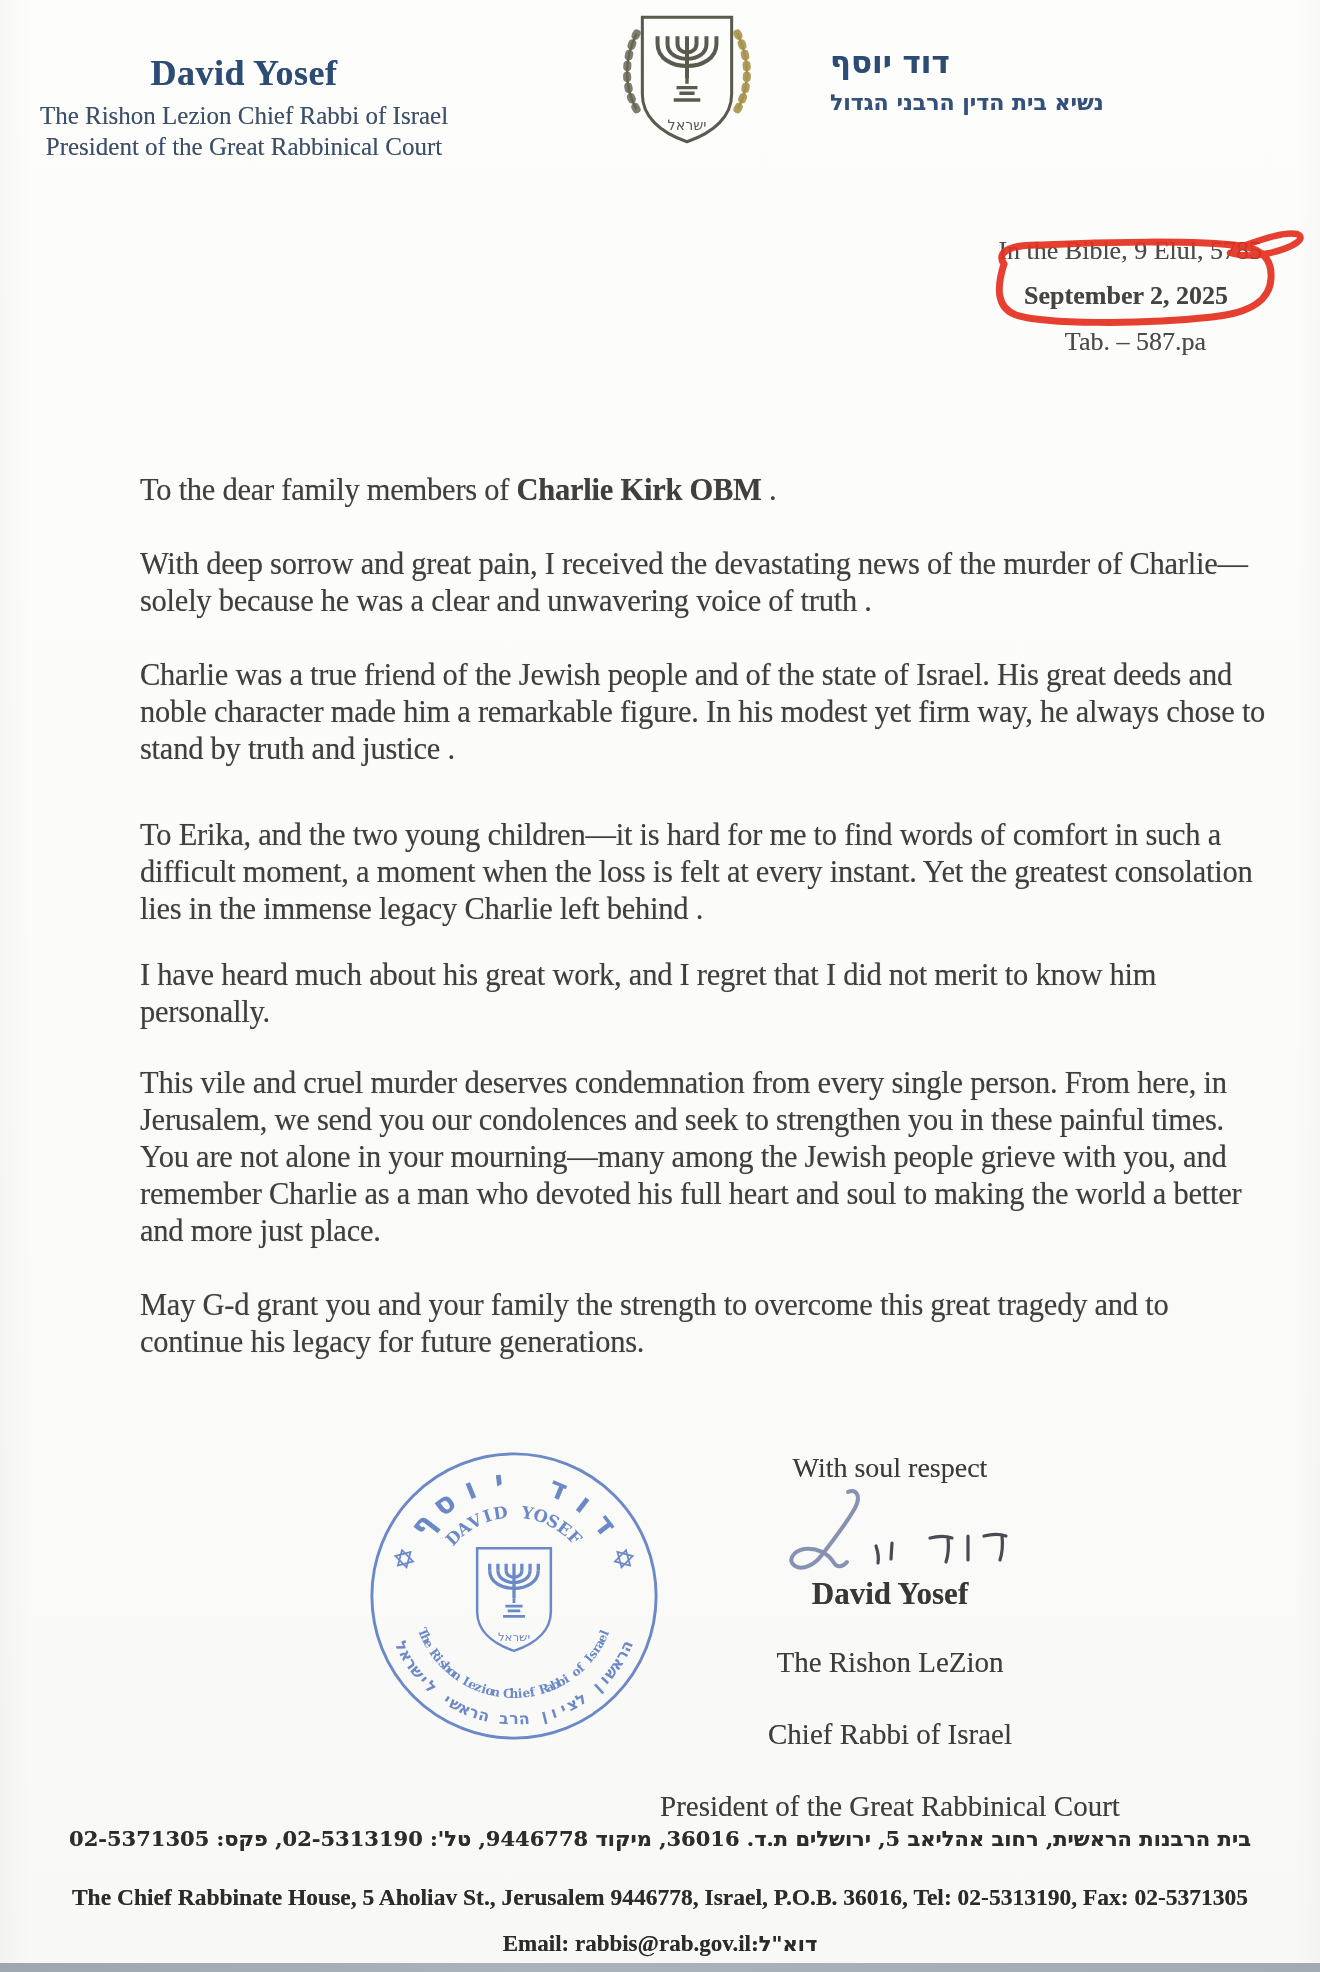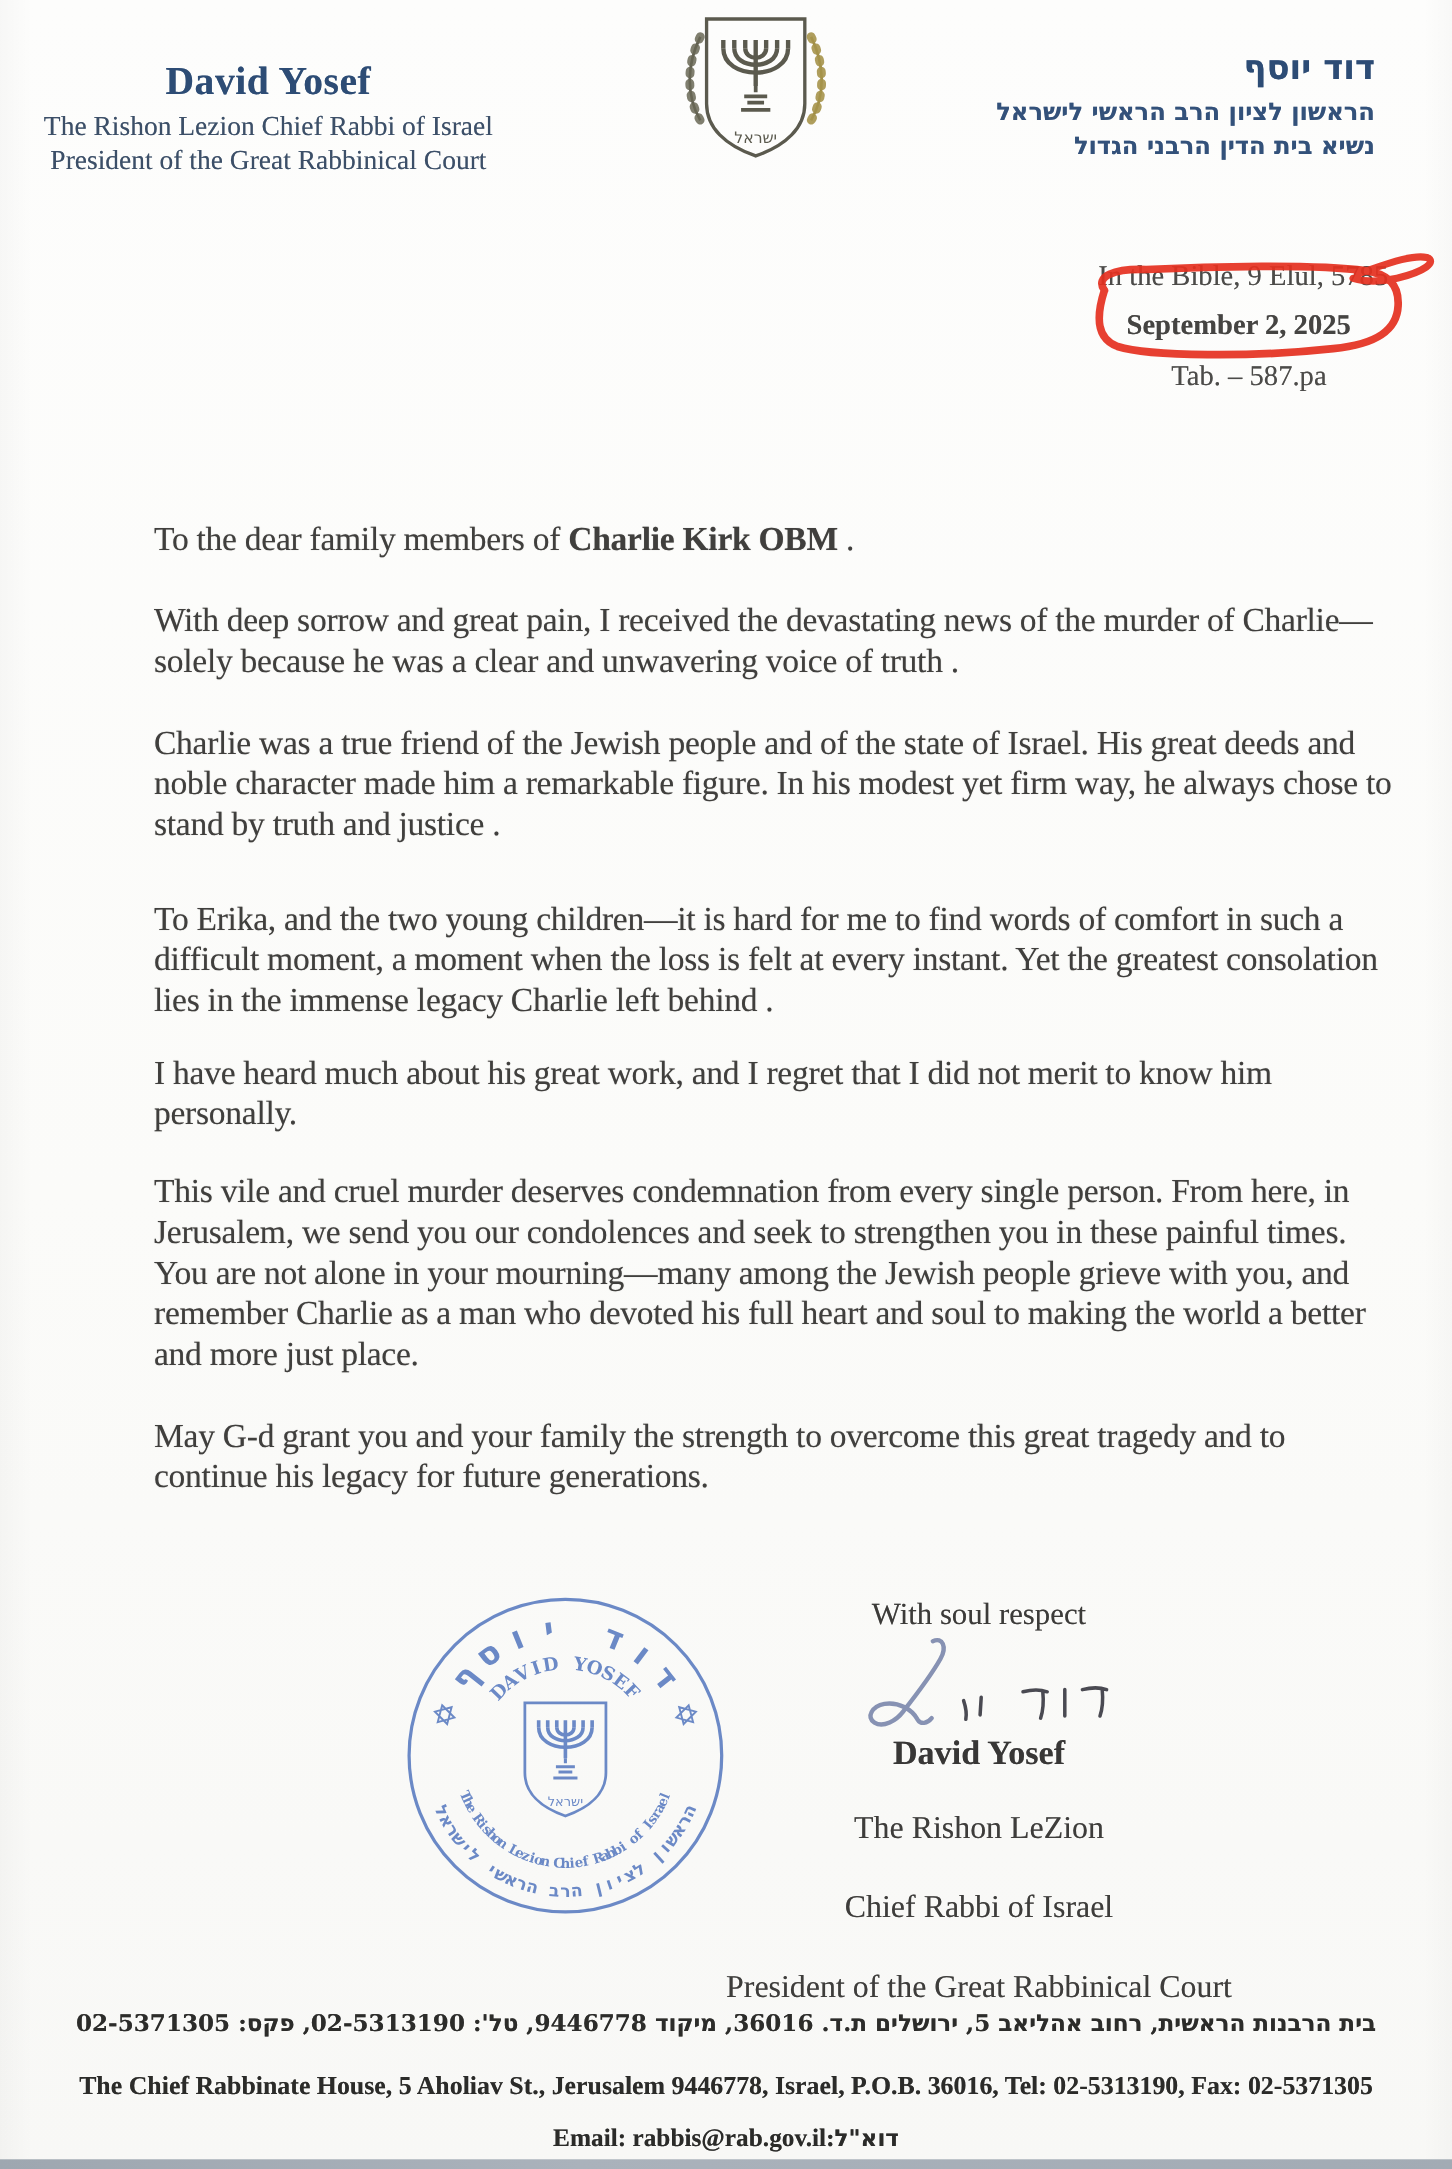--- a/index.html
+++ b/index.html
@@ -14,21 +14,21 @@
     background:linear-gradient(90deg, rgba(0,0,0,0.025), rgba(0,0,0,0) 30px),
                linear-gradient(270deg, rgba(0,0,0,0.02), rgba(0,0,0,0) 26px);
   }
   .abs{position:absolute;}
   
   .hdr-left{left:38px; top:52px; width:412px; text-align:center; color:#31507a;}
   .hdr-name-en{font-size:36px; font-weight:bold; letter-spacing:0.5px; color:#2d4c75;
     text-shadow:0 0 0.6px rgba(45,76,117,0.6);}
   .hdr-sub{font-size:25px; line-height:31px; margin-top:6px; color:#3c4f68;
     text-shadow:0 0 0.5px rgba(60,79,104,0.5);}
-  .hdr-right{left:830px; top:44px; width:420px; text-align:right; color:#2d4c75;
+  .hdr-right{left:830px; top:44px; width:420px; text-align:left; color:#2d4c75;
     font-family:"DejaVu Serif","DejaVu Sans",serif;}
   .hdr-name-he{font-size:31px; font-weight:bold; text-shadow:0 0 0.6px rgba(45,76,117,0.6);}
   .hdr-sub-he{font-size:22px; line-height:31px; margin-top:7px; font-weight:bold; color:#33517a;
     text-shadow:0 0 0.5px rgba(51,81,122,0.5);}
   
   .dateline{color:#4c4b49; font-size:26px; white-space:nowrap;
     text-shadow:0 0 0.6px rgba(76,75,73,0.55);}
   .d1{top:236px; right:58px;}
   .d2{top:281px; right:92px; font-weight:600; color:#454442;}
   .d3{top:327px; right:114px;}
@@ -91,21 +91,20 @@
     <use href="#emb"></use>
     <path d="M -53,-44 C -66,-18 -67,12 -53,36" fill="none" stroke="#5b5a4e" stroke-width="2.6"></path>
     <path d="M -53,-44 C -66,-18 -67,12 -53,36" fill="none" stroke="#6a6956" stroke-width="8.5" stroke-dasharray="2.5 9" stroke-linecap="round" opacity="0.85"></path>
     <path d="M 53,-44 C 66,-18 67,12 53,36" fill="none" stroke="#9d8b44" stroke-width="2.6"></path>
     <path d="M 53,-44 C 66,-18 67,12 53,36" fill="none" stroke="#a6934b" stroke-width="8.5" stroke-dasharray="2.5 9" stroke-linecap="round" opacity="0.9"></path>
   </svg>
 
   <div class="abs hdr-right">
     <div class="hdr-name-he">דוד יוסף</div>
     <div class="hdr-sub-he">
-      <div>הראשון לציון הרב הראשי לישראל</div>
       <div>נשיא בית הדין הרבני הגדול</div>
     </div>
   </div>
 
   <div class="abs dateline d1">In the Bible, 9 Elul, 5785</div>
   <div class="abs dateline d2">September 2, 2025</div>
   <div class="abs dateline d3">Tab. – 587.pa</div>
 
   <svg class="abs overlay-svg" width="1320" height="1972" viewBox="0 0 1320 1972">
     <g fill="none" stroke="#e5301f" stroke-linecap="round" stroke-linejoin="round" opacity="0.92">

